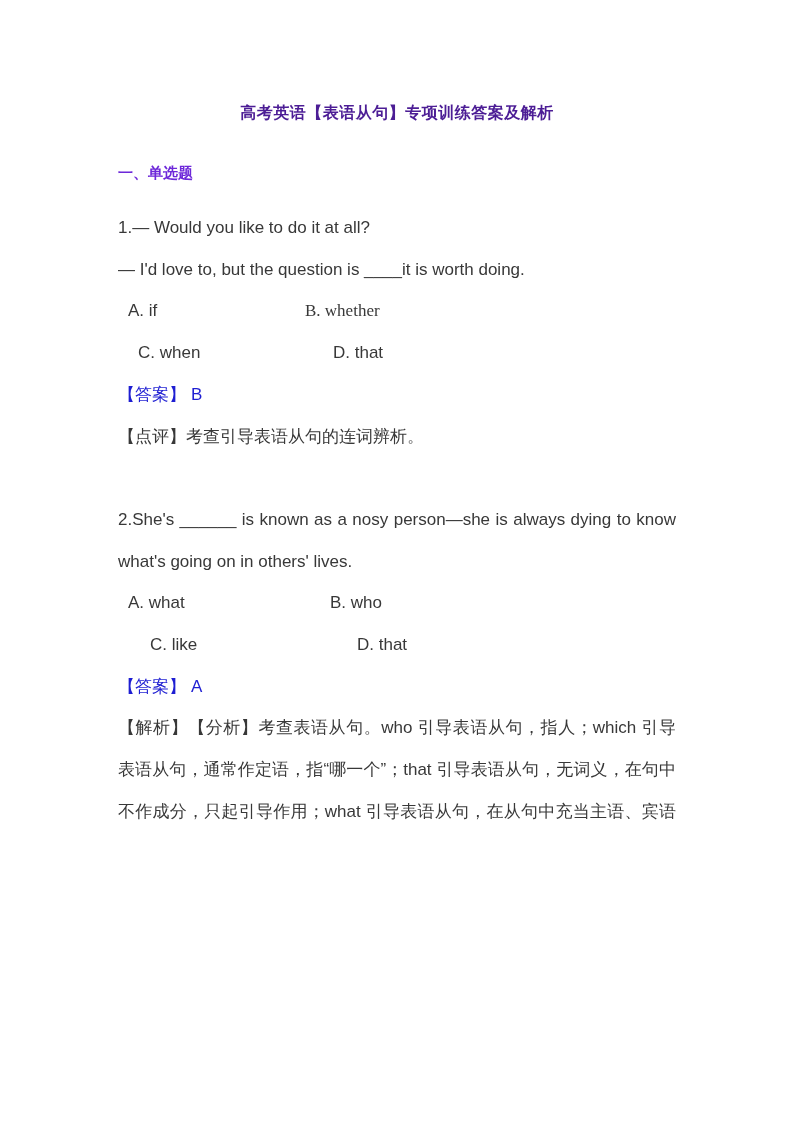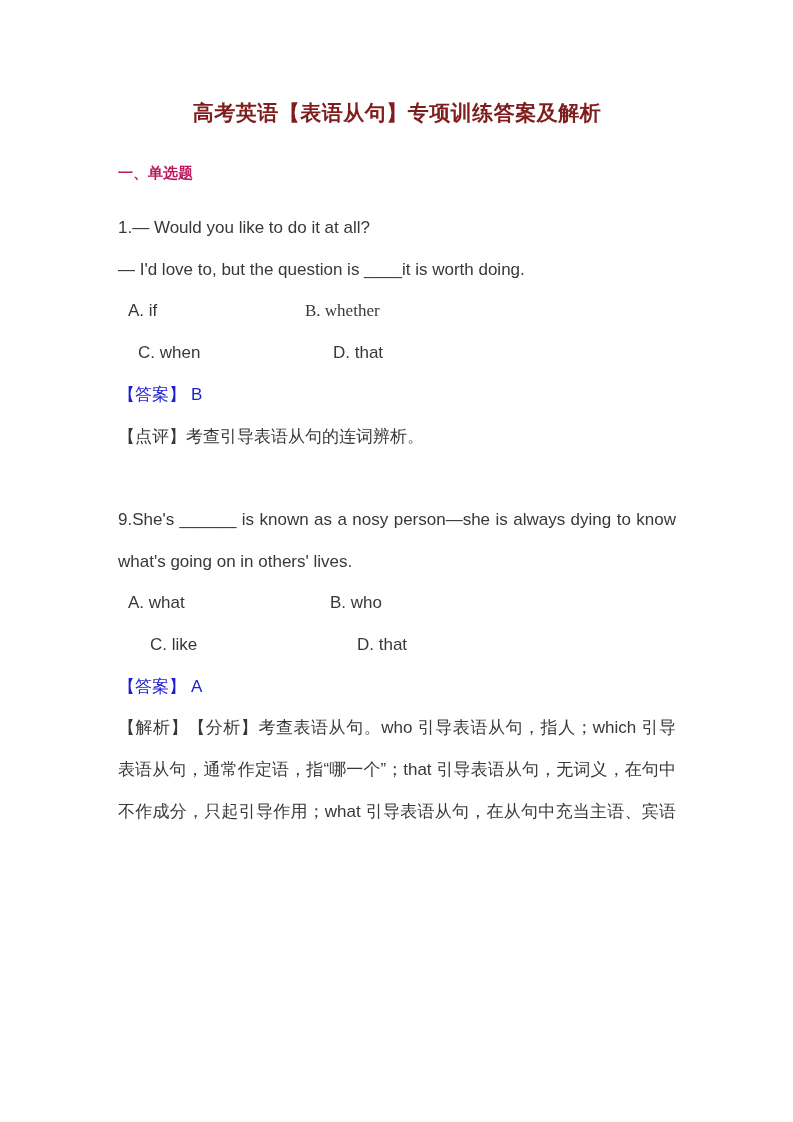--- a/index.html
+++ b/index.html
@@ -13,33 +13,33 @@
   }
   .page {
     box-sizing: border-box;
     width: 793px;
     height: 1122px;
     padding: 101px 117px 0 118px;
     background: #ffffff;
   }
   h1.doc-title {
     margin: 0 0 38px 0;
-    font-size: 21px;
+    font-size: 16px;
     line-height: 24px;
     font-weight: bold;
     text-align: center;
-    color: #7f1d1d;
+    color: #4c1d95;
     letter-spacing: 0.5px;
   }
   h2.section-heading {
     margin: 0 0 24px 0;
     font-size: 15px;
     line-height: 20px;
     font-weight: bold;
-    color: #be185d;
+    color: #6d28d9;
   }
   p {
     margin: 0;
     font-size: 17px;
     line-height: 41.7px;
   }
   .para { text-align: justify; }
   .clip4 { height: 167px; overflow: hidden; }
   .clip3 { max-height: 126px; overflow: hidden; }
   .optrow { position: relative; }
@@ -79,21 +79,21 @@
       <span class="lbl">【答案】</span><span class="val">B</span>
     </p>
 
 
     <p>【点评】考查引导表语从句的连词辨析。</p>
   </section>
 
   <p class="spacer"></p>
 
   <section>
-    <p class="para">9.She's ______ is known as a nosy person—she is always dying to know what's going on in others' lives.</p>
+    <p class="para">2.She's ______ is known as a nosy person—she is always dying to know what's going on in others' lives.</p>
 
     <p class="optrow q2r1">
       <span class="o1">A. what</span>
       <span class="o2">B. who</span>
     </p>
     <p class="optrow q2r2">
       <span class="o1">C. like</span>
       <span class="o2">D. that</span>
     </p>
 

